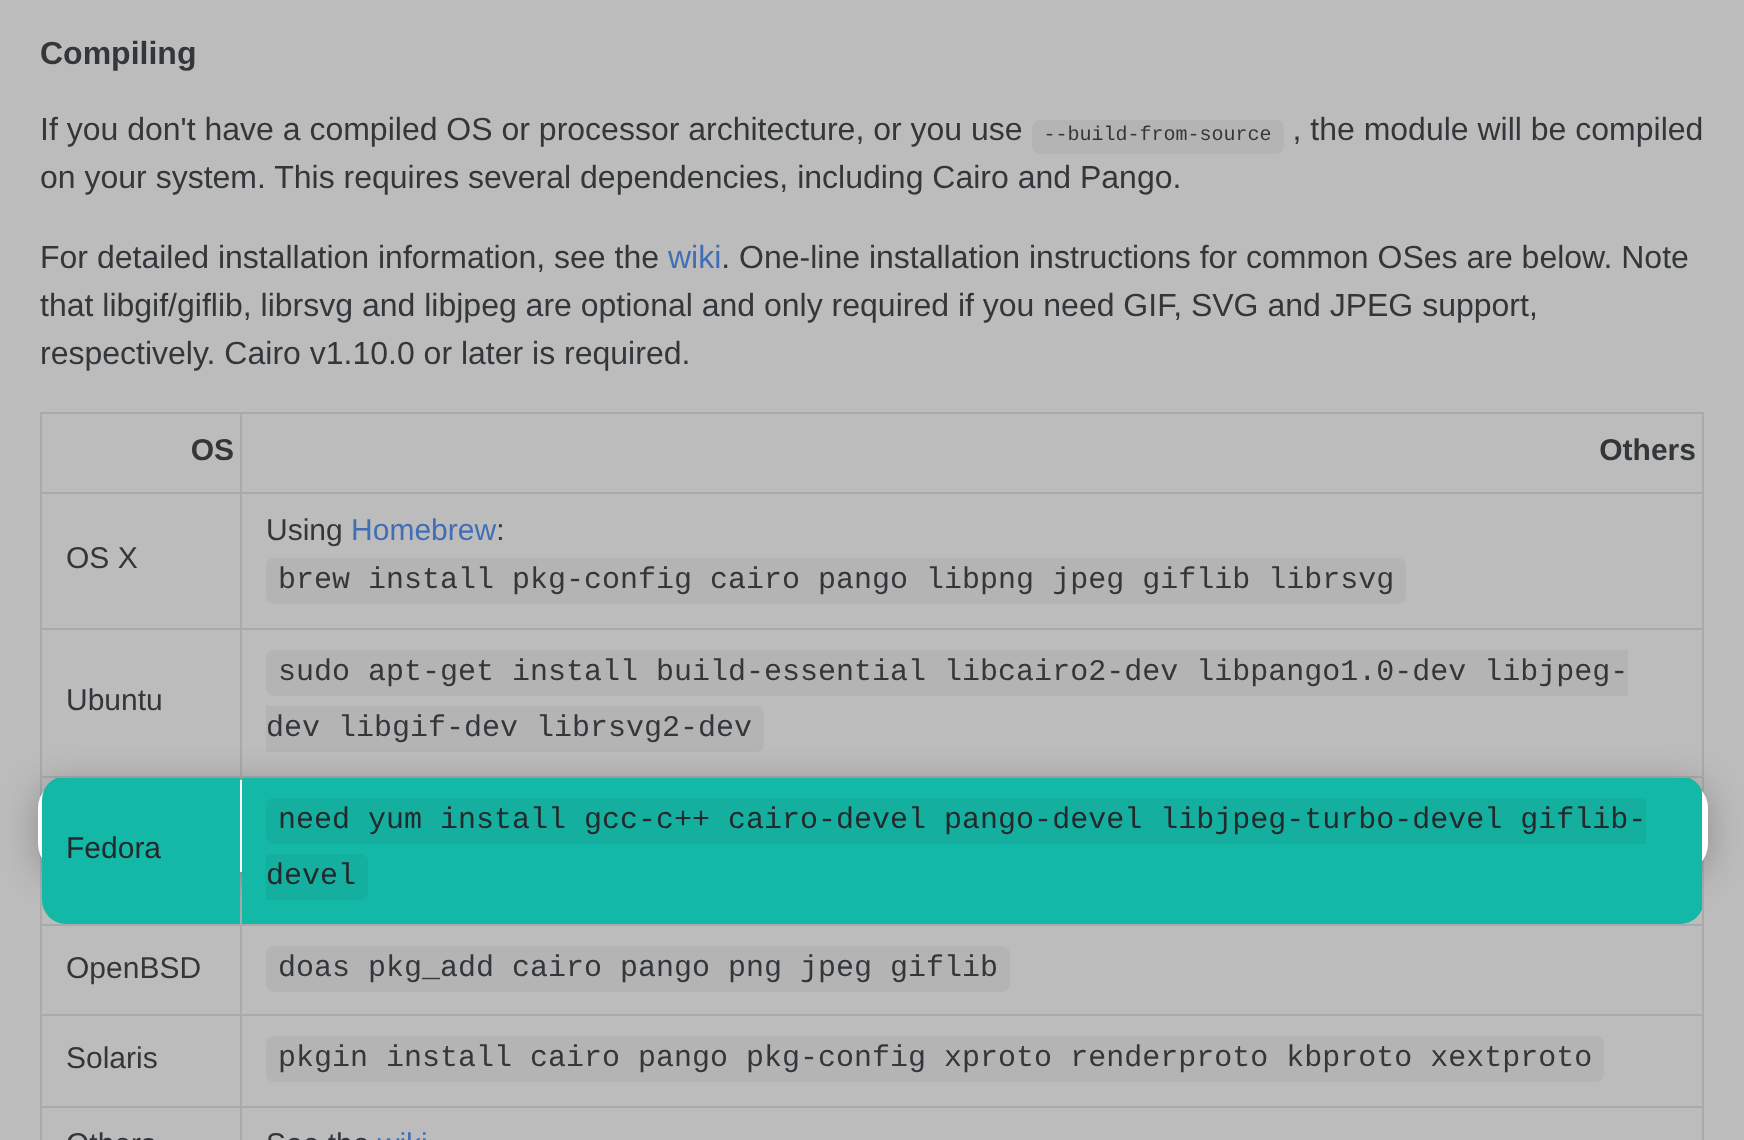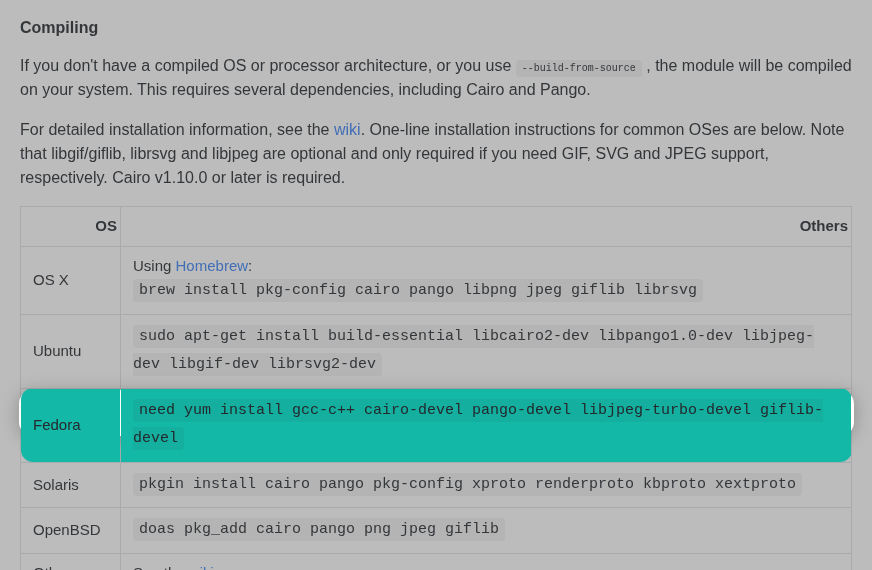--- a/index.html
+++ b/index.html
@@ -146,29 +146,29 @@
           <code>sudo apt-get install build-essential libcairo2-dev libpango1.0-dev libjpeg-dev libgif-dev librsvg2-dev</code>
         </td>
       </tr>
       <tr class="highlight">
         <td>Fedora</td>
         <td class="cmd">
           <code>need yum install gcc-c++ cairo-devel pango-devel libjpeg-turbo-devel giflib-devel</code>
         </td>
       </tr>
       <tr>
+        <td>OpenBSD</td>
+        <td class="cmd">
+          <code>doas pkg_add cairo pango png jpeg giflib</code>
+        </td>
+      </tr>
+      <tr>
         <td>Solaris</td>
         <td class="cmd">
           <code>pkgin install cairo pango pkg-config xproto renderproto kbproto xextproto</code>
-        </td>
-      </tr>
-      <tr>
-        <td>OpenBSD</td>
-        <td class="cmd">
-          <code>doas pkg_add cairo pango png jpeg giflib</code>
         </td>
       </tr>
       <tr>
         <td>Others</td>
         <td class="cmd">
           <span>See the </span><a href="#">wiki</a>
         </td>
       </tr>
     </tbody>
   </table>

